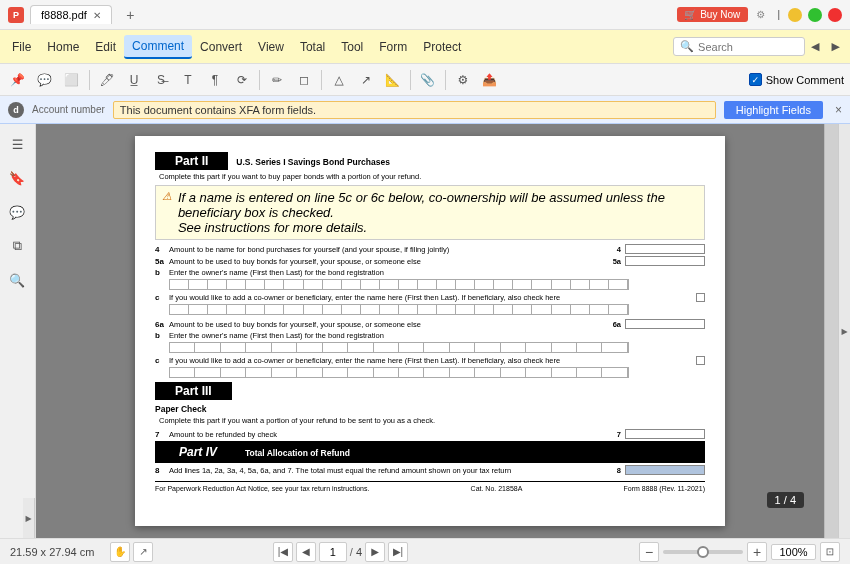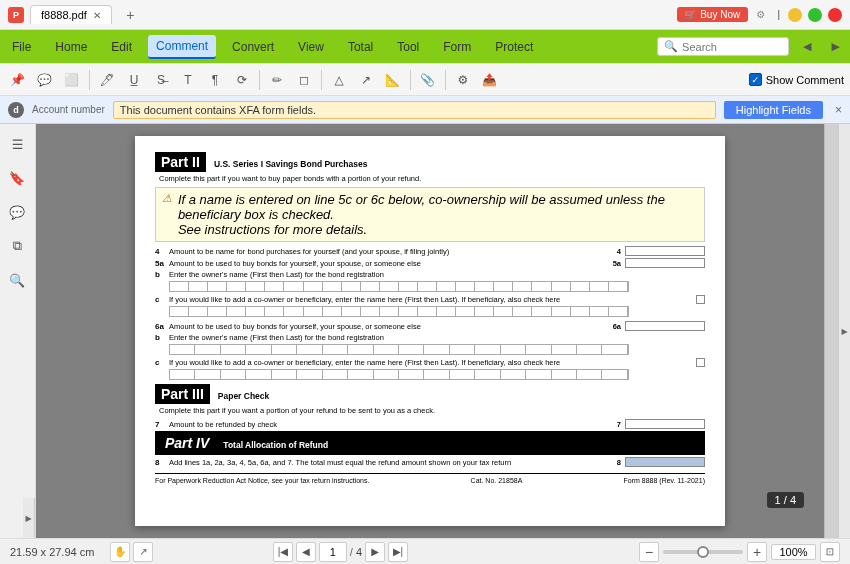--- a/index.html
+++ b/index.html
@@ -25,26 +25,26 @@
     .win-btn.minimize { background: #f0c030; }
     .win-btn.maximize { background: #30c030; }
     .win-btn.close { background: #f03030; }
     .win-controls { display: flex; gap: 6px; align-items: center; }
     .title-spacer { flex: 1; text-align: center; font-size: 11px; color: #333; }
     .buy-now { background: #e74c3c; color: white; border: none; padding: 2px 8px; border-radius: 3px; font-size: 10px; cursor: pointer; display: flex; align-items: center; gap: 3px; }
 
     
     .menu-bar {
       height: 34px;
-      background: #84cc16;
+      background: #fef9c3;
       display: flex;
       align-items: center;
       padding: 0 4px;
       border-bottom: 1px solid #ddd;
-      gap: 8px;
+      gap: 0;
     }
     .menu-item { padding: 4px 8px; cursor: pointer; border-radius: 3px; font-size: 12px; color: #333; }
     .menu-item.active { background: #cce4ff; color: #0066cc; border-bottom: 2px solid #0066cc; }
     .toolbar-btn { padding: 3px 5px; cursor: pointer; border-radius: 2px; color: #555; font-size: 11px; border: 1px solid transparent; }
     .search-box { margin-left: auto; display: flex; align-items: center; background: white; border: 1px solid #ccc; border-radius: 3px; padding: 2px 6px; gap: 4px; }
     .search-box input { border: none; outline: none; font-size: 11px; width: 100px; }
     .search-icon-small { color: #888; font-size: 11px; }
 
     
     .toolbar-row {
@@ -147,21 +147,21 @@
     .page-sep { color: #666; }
     .zoom-controls { display: flex; align-items: center; gap: 4px; margin-left: auto; }
     .zoom-btn { width: 20px; height: 20px; display: flex; align-items: center; justify-content: center; cursor: pointer; border: 1px solid #ccc; border-radius: 2px; background: white; font-size: 14px; color: #555; }
     .zoom-slider { width: 80px; height: 4px; background: #ccc; border-radius: 2px; position: relative; }
     .zoom-thumb { width: 12px; height: 12px; background: white; border: 2px solid #888; border-radius: 50%; position: absolute; top: -4px; left: 50%; transform: translateX(-50%); cursor: pointer; }
     .zoom-pct { width: 45px; border: 1px solid #ccc; border-radius: 2px; text-align: center; font-size: 11px; padding: 1px 3px; background: white; }
     .page-count-badge { background: rgba(0,0,0,0.6); color: white; padding: 2px 8px; border-radius: 3px; font-size: 11px; position: absolute; bottom: 30px; right: 20px; }
     .cursor-pos { font-size: 11px; color: #444; }
 
     
-    .part-header { background: #000; color: white; font-weight: bold; font-size: 14px; padding: 2px 6px; display: inline-block; margin-right: 4px; }
+    .part-header { background: #000; color: white; font-weight: bold; font-size: 12px; padding: 2px 20px; display: inline-block; margin-right: 4px; }
     .part-title { font-weight: bold; font-size: 8.5px; }
     .part-row { display: flex; align-items: baseline; gap: 4px; margin-bottom: 1px; }
     .line-num { font-weight: bold; font-size: 8px; min-width: 10px; }
     .line-text { font-size: 7.5px; flex: 1; }
     .line-label { font-size: 7.5px; min-width: 20px; text-align: right; font-weight: bold; }
     .input-field { height: 10px; border: 1px solid #888; display: inline-block; vertical-align: middle; }
     .input-field.filled { background: #b0c4de; }
     .checkbox-field { width: 9px; height: 9px; border: 1px solid #888; display: inline-block; vertical-align: middle; }
     .grid-input { border: 1px solid #aaa; height: 11px; display: flex; }
     .grid-cell { border-right: 1px solid #aaa; min-width: 9px; height: 100%; }
@@ -416,21 +416,21 @@
             <div class="grid-cell" style="flex:1;"></div>
           <div class="grid-cell" style="flex:1;"></div>
             <div class="grid-cell" style="flex:1;"></div>
             <div class="grid-cell" style="flex:1;"></div>
           <div class="grid-cell" style="flex:1;"></div>
             <div class="grid-cell" style="flex:1;"></div>
             <div class="grid-cell" style="flex:1;"></div>
         </div>
       </div>
 
-      <div class="part-row row-wrapper" style="margin-bottom:2px;">
+      <div class="part-row row-wrapper" style="margin-bottom:2px;flex-direction:column;">
         <span class="part-header">Part III</span>
         <span class="part-title">Paper Check</span>
       </div>
       <div style="font-size:7.5px; margin-bottom:4px; padding-left:4px;">Complete this part if you want a portion of your refund to be sent to you as a check.</div>
 
       <div class="field-row row-wrapper">
         <span class="line-num">7</span>
         <span class="line-text">Amount to be refunded by check</span>
         <span class="line-label">7</span>
         <span class="input-field" style="width:80px;"></span>

